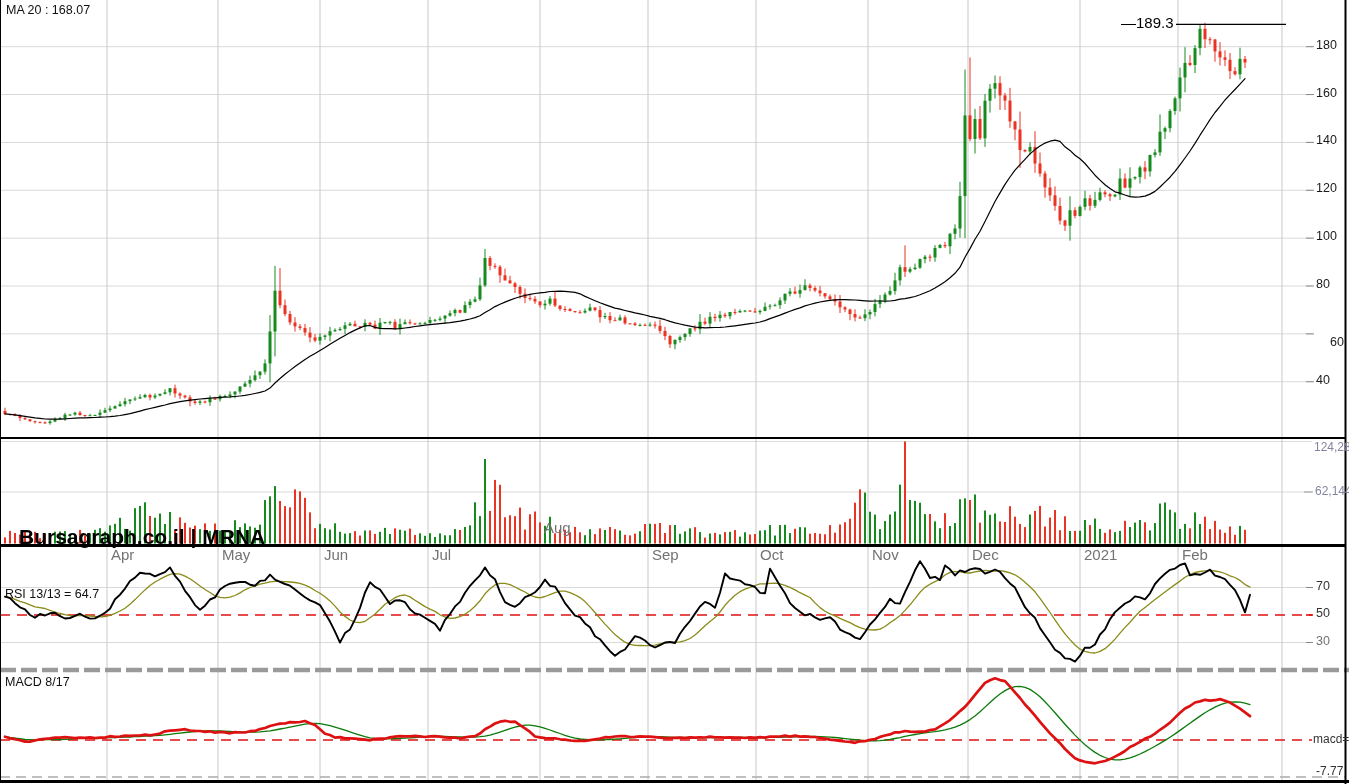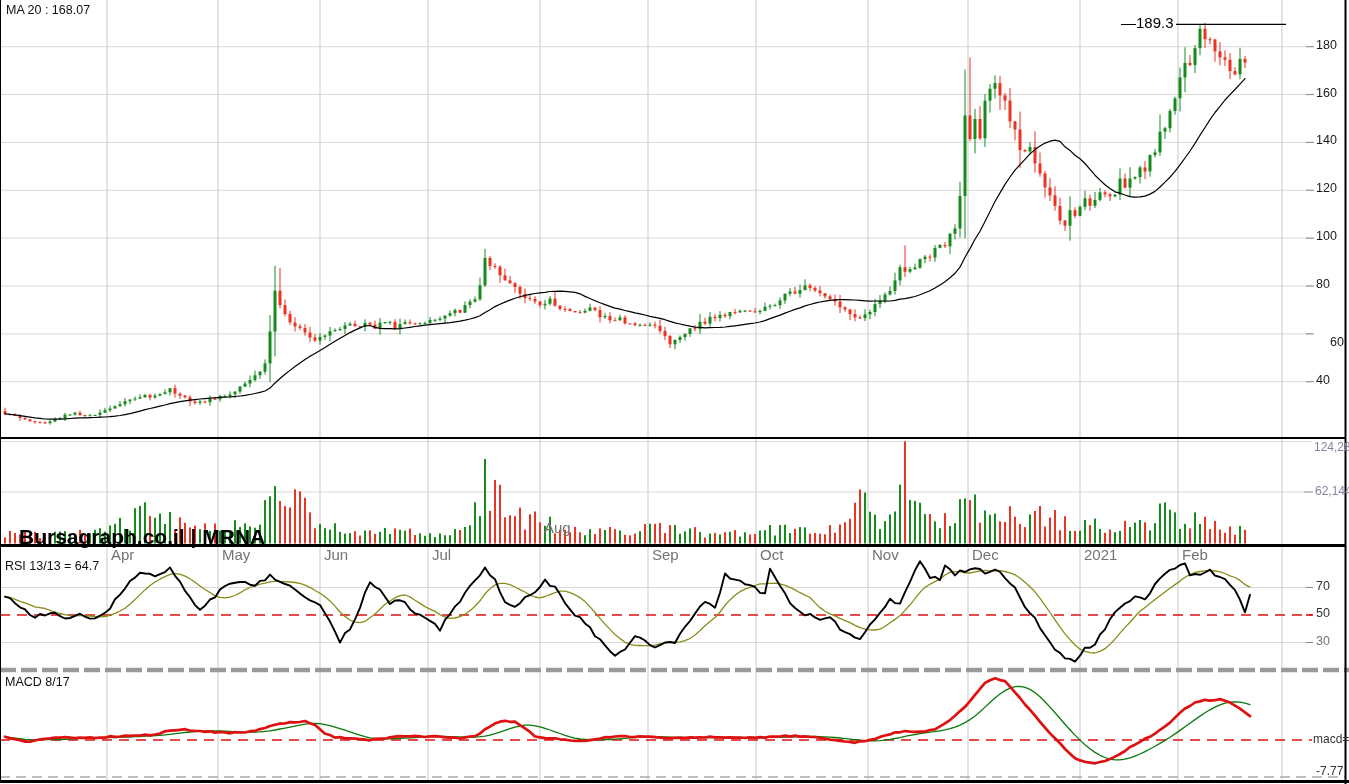--- a/index.html
+++ b/index.html
@@ -832,21 +832,21 @@
           <line x1="1304" y1="492" x2="1313" y2="492" stroke="#999" stroke-width="1"></line>
           <line x1="1306" y1="587.5" x2="1313" y2="587.5" stroke="#888" stroke-width="1"></line>
           <line x1="1306" y1="615" x2="1313" y2="615" stroke="#e01010" stroke-width="1.6"></line>
           <line x1="1306" y1="642.5" x2="1313" y2="642.5" stroke="#888" stroke-width="1"></line>
         </g>
       </svg></div>
 
   <div class="lbl panel-label" style="left:6px;top:4px;">MA 20 : 168.07</div>
   <div class="lbl annot" style="left:1121px;top:15px;">—189.3</div>
   <div class="lbl watermark" style="left:5px;top:525px;">Bursagraph.co.il | MRNA</div>
-  <div class="lbl panel-label" style="left:5px;top:560px;">RSI 13/13 = 64.7</div>
+  <div class="lbl panel-label" style="left:5px;top:588px;">RSI 13/13 = 64.7</div>
   <div class="lbl panel-label" style="left:5px;top:676px;">MACD 8/17</div>
 
   <div class="lbl macd-val" style="left:1316px;top:653px;margin-left:41px;">20.73</div>
   <div class="lbl macd-val" style="left:1313px;top:733px;">macd=0</div>
   <div class="lbl macd-val" style="left:1316px;top:765px;">-7.77</div>
 
   <div id="price-ticks">
       <div class="lbl tick" style="left: 1316px; top: 38.7px;">180</div>
       <div class="lbl tick" style="left: 1316px; top: 86.56px;">160</div>
       <div class="lbl tick" style="left: 1316px; top: 134.42px;">140</div>

